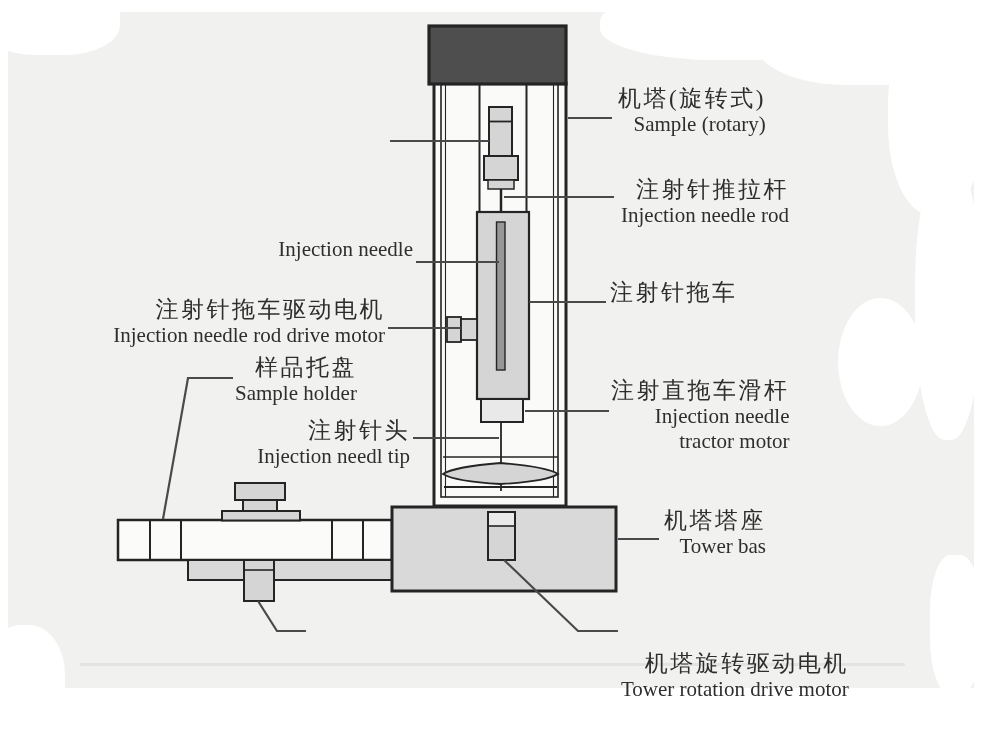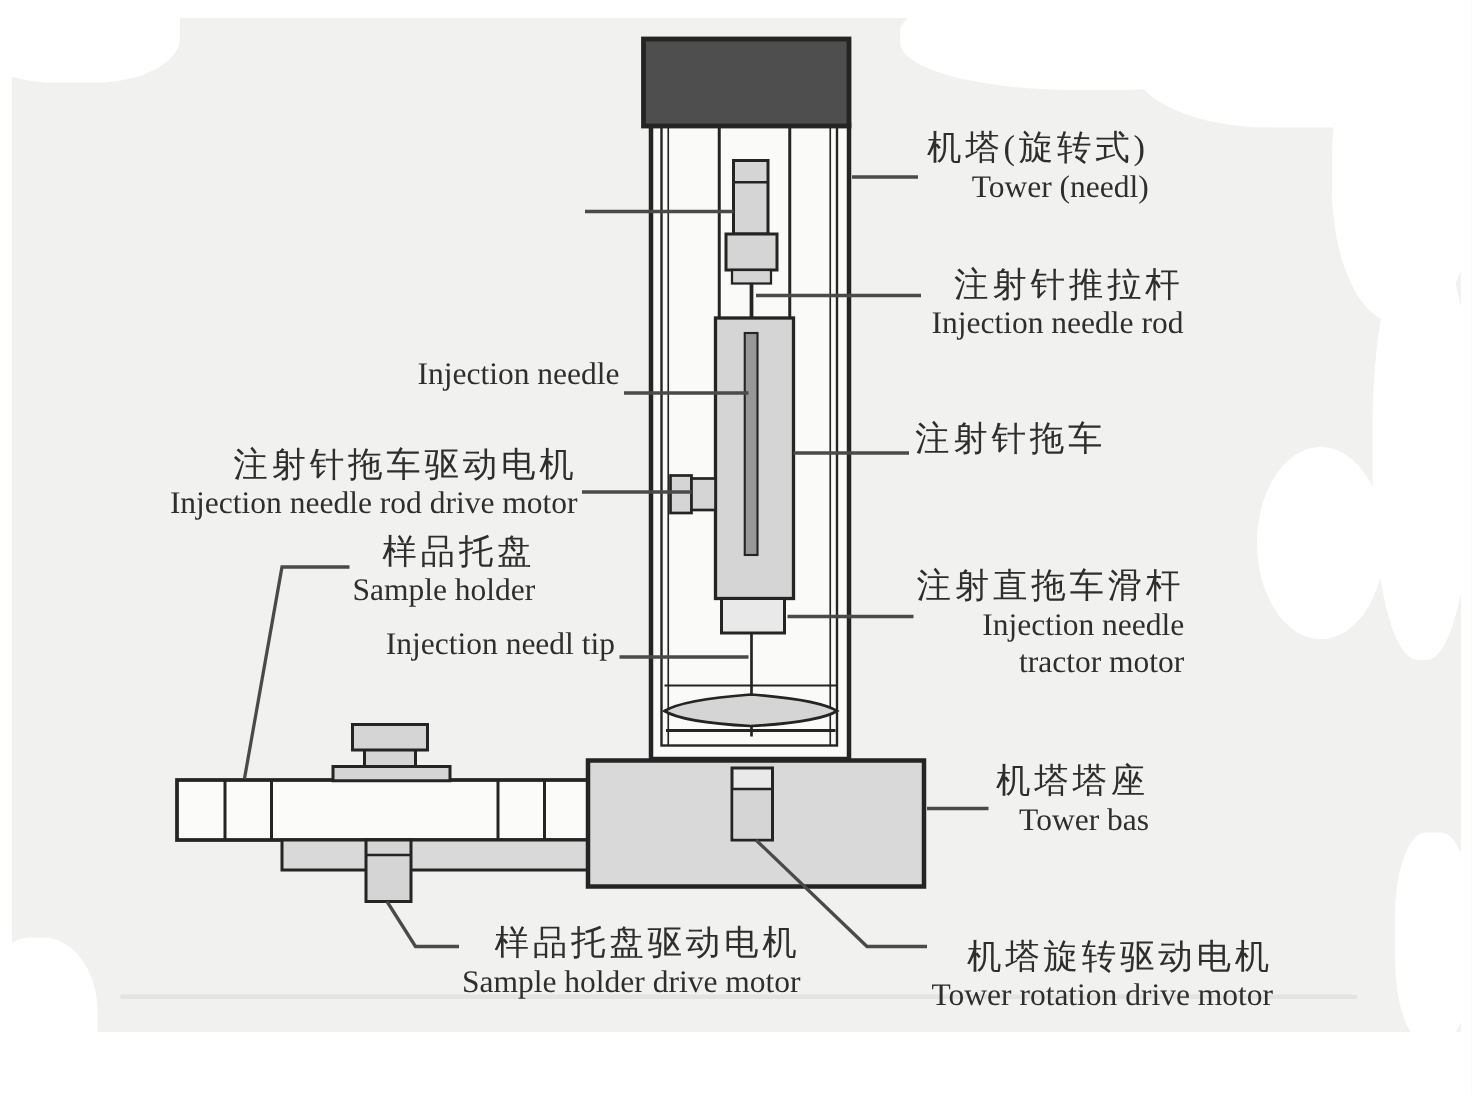--- a/index.html
+++ b/index.html
@@ -99,21 +99,21 @@
       <line x1="413" y1="438" x2="499" y2="438"></line>
       <line x1="618" y1="539" x2="659" y2="539"></line>
       <polyline points="258,601 277,631 306,631"></polyline>
       <polyline points="504,560 578,631 618,631"></polyline>
     </g>
   </svg>
 
 
   <div class="lbl left" style="left:618px;top:85px">
     <div class="zh">机塔(旋转式)</div>
-    <div class="en">Tower (needl)</div>
+    <div class="en">Sample (rotary)</div>
   </div>
 
   <div class="lbl left" style="left:621px;top:176px">
     <div class="zh">注射针推拉杆</div>
     <div class="en">Injection needle rod</div>
   </div>
 
   <div class="lbl right" style="right:568px;top:237px">
     <div class="en">Injection needle</div>
   </div>
@@ -132,31 +132,28 @@
     <div class="en">Injection needle</div>
     <div class="en indent">tractor motor</div>
   </div>
 
   <div class="lbl left" style="left:235px;top:354px">
     <div class="zh">样品托盘</div>
     <div class="en">Sample holder</div>
   </div>
 
   <div class="lbl right" style="right:571px;top:417px">
+    <div class="zh">注射针头</div>
     <div class="en">Injection needl tip</div>
   </div>
 
   <div class="lbl left" style="left:664px;top:507px">
     <div class="zh">机塔塔座</div>
     <div class="en">Tower bas</div>
   </div>
 
-  <div class="lbl left" style="left:308px;top:615px">
-    <div class="zh">样品托盘驱动电机</div>
-    <div class="en">Sample holder drive motor</div>
-  </div>
 
-  <div class="lbl left" style="left:621px;top:624px">
+  <div class="lbl left" style="left:621px;top:650px">
     <div class="zh">机塔旋转驱动电机</div>
     <div class="en">Tower rotation drive motor</div>
   </div>
 
 </div>
 
 </body></html>

